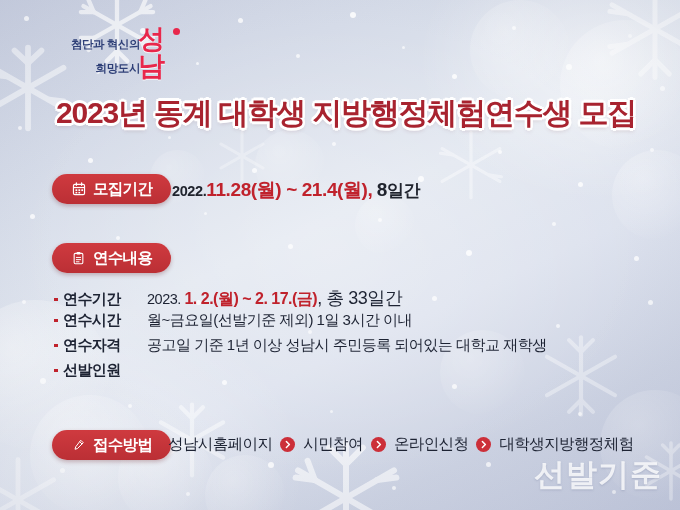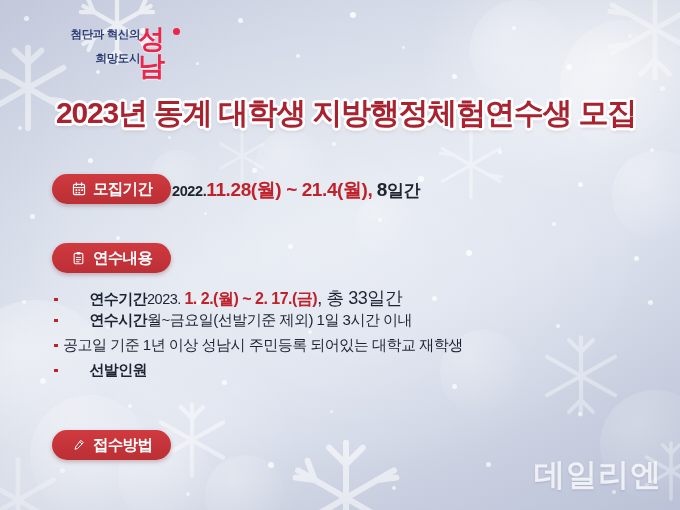--- a/index.html
+++ b/index.html
@@ -18,21 +18,21 @@
   
   .bokeh{position:absolute;border-radius:50%;background:radial-gradient(circle at 35% 32%,rgba(255,255,255,.85),rgba(255,255,255,.18) 62%,rgba(255,255,255,0) 75%);pointer-events:none;}
   .snow{position:absolute;border-radius:50%;background:#fff;pointer-events:none;}
   .flake{position:absolute;pointer-events:none;}
   .flake svg{display:block;}
   .vignette{position:absolute;inset:0;pointer-events:none;
     background:radial-gradient(ellipse 520px 380px at 50% 46%,rgba(255,255,255,0) 55%,rgba(150,160,185,.18) 100%);}
 
   
   .logo{position:absolute;left:42px;top:26px;width:140px;height:42px;}
-  .logo-left{position:absolute;left:0;top:2px;width:98px;text-align:right;line-height:1.12;}
+  .logo-left{position:absolute;left:0;top:12px;width:98px;text-align:right;line-height:1.12;font-family:Liberation Serif, serif;}
   .logo-l1,.logo-l2{display:block;font-size:11.5px;font-weight:bold;color:#2e3f77;letter-spacing:-.4px;white-space:nowrap;}
   .logo-l2{margin-top:11px;}
   .logo-name{position:absolute;left:96px;top:0px;font-size:27px;font-weight:bold;color:#e8274b;letter-spacing:-1px;line-height:1;
              text-shadow:0 1px 0 rgba(255,255,255,.75);}
   .logo-tick{position:absolute;left:131px;top:2px;width:7px;height:7px;border-radius:50%;background:#e8274b;}
 
   
   .title{
     position:absolute;left:56px;top:93px;width:580px;
     font-size:30px;font-weight:bold;letter-spacing:-1.2px;white-space:nowrap;
@@ -64,21 +64,21 @@
   .period-line .yr{font-size:14.5px;}
   .period-line .red{color:#c0222c;font-size:19px;}
   .period-line .days{font-size:17px;color:#20242e;}
   .period-line .days b{font-size:19px;}
 
   
   .rows{position:absolute;left:54px;top:286px;}
   .row{display:flex;align-items:baseline;height:25px;white-space:nowrap;}
   .row .bull{width:9px;flex:0 0 9px;}
   .row .bull i{display:inline-block;width:3.5px;height:3.5px;background:#c0222c;transform:translateY(-3px);}
-  .row .lbl{flex:0 0 84px;font-size:15px;font-weight:bold;color:#1d2333;letter-spacing:-.6px;text-align:right;}
+  .row .lbl{flex:0 0 84px;font-size:15px;font-weight:bold;color:#1d2333;letter-spacing:-.6px;}
   .row .val{font-size:15px;color:#1d2333;letter-spacing:-.5px;}
   .row .val .red{color:#c0222c;font-weight:bold;font-size:16px;}
   .row .val .pre{font-size:14.5px;}
   .row .val .small{font-size:18px;}
 
   
   .apply-path{position:absolute;left:168px;top:434px;display:flex;align-items:center;gap:8px;white-space:nowrap;}
   .apply-path .step{font-size:15.5px;color:#1d2333;letter-spacing:-.6px;}
   .apply-path .arrow{display:inline-flex;align-items:center;justify-content:center;
     width:15px;height:15px;border-radius:50%;background:#cc2f39;}
@@ -350,34 +350,56 @@
       <span class="lbl">연수기간</span>
       <span class="val"><span class="pre">2023.</span> <span class="red">1. 2.(월) ~ 2. 17.(금)</span><span class="small">, 총 33일간</span></span>
     </div>
     <div class="row">
       <span class="bull"><i></i></span>
       <span class="lbl">연수시간</span>
       <span class="val"><span>월~금요일(선발기준 제외) 1일 3시간 이내</span></span>
     </div>
     <div class="row">
       <span class="bull"><i></i></span>
+      <span class="lbl">연수자격</span>
       <span class="val"><span>공고일 기준 1년 이상 성남시 주민등록 되어있는 대학교 재학생</span></span>
     </div>
     <div class="row">
       <span class="bull"><i></i></span>
       <span class="lbl">선발인원</span>
     </div>
   </div>
 
   <div class="pill" id="pill-apply">
     <span class="picon">
       <svg width="12" height="14" viewBox="0 0 24 24">
         <path d="M15.5 2.5 L20.5 7.5 L9 19 L4 20.5 L5.5 15.5 Z" fill="none" stroke="#fff" stroke-width="2" stroke-linejoin="round"></path>
         <line x1="13.2" y1="5.2" x2="18.2" y2="10.2" stroke="#fff" stroke-width="2"></line>
       </svg>
     </span>
     <span class="ptext">접수방법</span>
   </div>
 
-
-  <div class="watermark">데일리엔</div>
+  <div class="apply-path">
+    <span class="step">성남시홈페이지</span>
+    <span class="arrow">
+      <svg width="9" height="9" viewBox="0 0 24 24">
+          <path d="M9 4 L17 12 L9 20" fill="none" stroke="#fff" stroke-width="4" stroke-linecap="round" stroke-linejoin="round"></path>
+        </svg>
+    </span>
+    <span class="step">시민참여</span>
+    <span class="arrow">
+      <svg width="9" height="9" viewBox="0 0 24 24">
+          <path d="M9 4 L17 12 L9 20" fill="none" stroke="#fff" stroke-width="4" stroke-linecap="round" stroke-linejoin="round"></path>
+        </svg>
+    </span>
+    <span class="step">온라인신청</span>
+    <span class="arrow">
+      <svg width="9" height="9" viewBox="0 0 24 24">
+          <path d="M9 4 L17 12 L9 20" fill="none" stroke="#fff" stroke-width="4" stroke-linecap="round" stroke-linejoin="round"></path>
+        </svg>
+    </span>
+    <span class="step">대학생지방행정체험</span>
+  </div>
+
+  <div class="watermark">선발기준</div>
 
 </div>
 
 </body></html>

